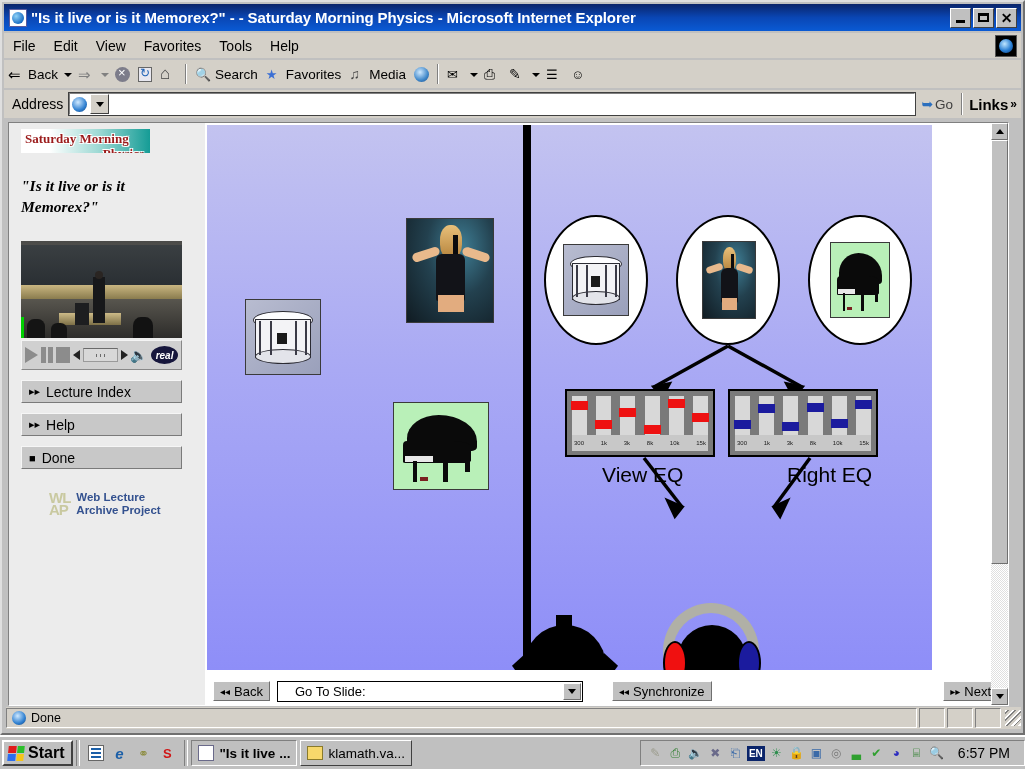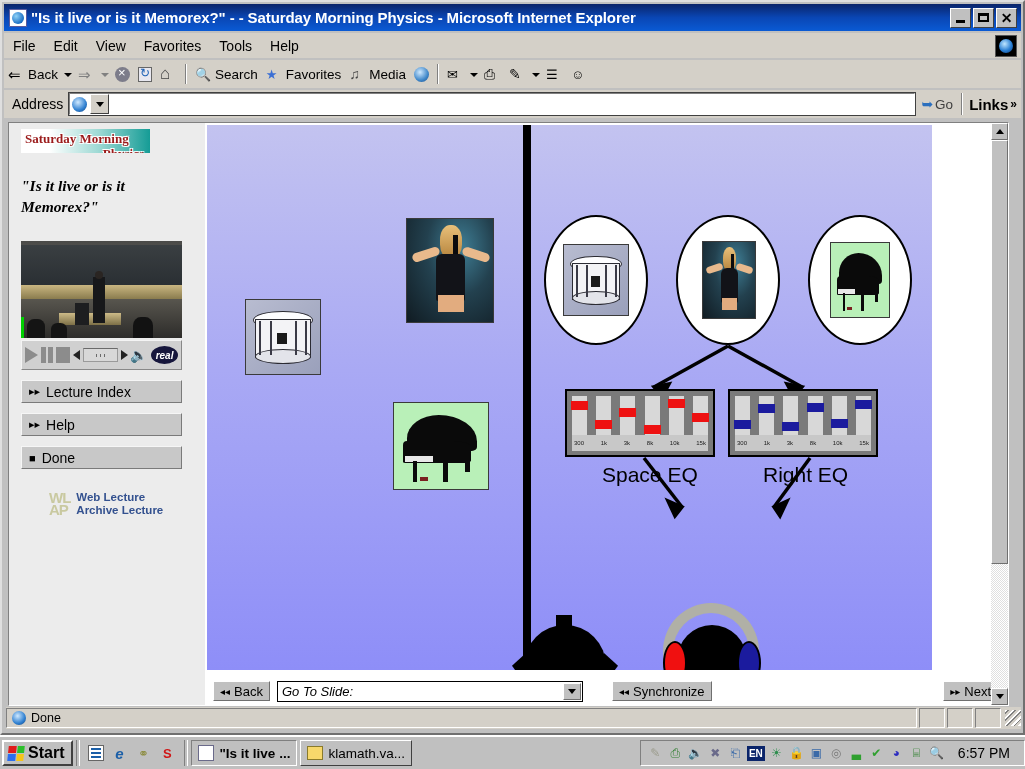--- a/index.html
+++ b/index.html
@@ -296,21 +296,21 @@
   .cupR { position:absolute; right:26px; top:38px; width:24px; height:44px; border-radius:50%; background:#1b1b9e; border:2px solid #000;}
 
   
   .slidenav { position:absolute; left:0; bottom:0; width:100%; height:28px; background:#ffffff;
               display:flex; align-items:center; padding-left:8px; gap:7px;}
   .snbtn{ height:20px; background:#c0c0c0;
           border-top:1px solid #fff;border-left:1px solid #fff;
           border-right:1px solid #6f6f6f;border-bottom:1px solid #6f6f6f;
           display:flex;align-items:center;gap:4px;padding:0 6px;font-size:13px;}
   .sel-goto{ width:306px; height:21px; background:#fff; border:1px solid #000;
-             display:flex;align-items:center;justify-content:space-between;padding-left:4px;font-size:13px;font-style:italic;}
+             display:flex;align-items:center;justify-content:space-between;padding-left:17px;font-size:13px;}
   .sel-arrow{width:18px;height:17px;background:#c0c0c0;margin-right:1px;
              border-top:1px solid #fff;border-left:1px solid #fff;
              border-right:1px solid #6f6f6f;border-bottom:1px solid #6f6f6f;
              display:flex;align-items:center;justify-content:center;}
   .sel-arrow i{width:0;height:0;border-left:4px solid transparent;border-right:4px solid transparent;border-top:5px solid #000;}
 
   
   .pagescroll { position:absolute; right:0; top:0; width:17px; height:100%; background:#ffffff;}
   .sb-btn{width:17px;height:17px;background:#c0c0c0;
           border-top:1px solid #fff;border-left:1px solid #fff;
@@ -544,21 +544,21 @@
       </div>
       <div class="navbtn">
         <span class="gl">■</span>
         <span>Done</span>
       </div>
 
       <div class="wlap">
         <span class="wlap-mark">WL<br>AP</span>
         <span class="wlap-txt">
           <span>Web Lecture</span><br>
-          <span>Archive Lecture</span>
+          <span>Archive Project</span>
         </span>
       </div>
     </div>
 
     <div class="slidewrap">
       <div class="slide">
 
         <div class="divider"></div>
 
 
@@ -673,21 +673,21 @@
           </div>
           <div class="eq-scale">
             <span>300</span>
             <span>1k</span>
             <span>3k</span>
             <span>8k</span>
             <span>10k</span>
             <span>15k</span>
           </div>
         </div>
-        <div class="eq-label" style="left:395px;top:338px;">Space EQ</div>
+        <div class="eq-label" style="left:395px;top:338px;">View EQ</div>
 
         <div class="eqbox" style="left:521px;top:264px;">
           <div class="eq-tracks">
             <div class="eq-slot">
                 <div class="eq-knob" style="background:#1b1b9e;top:24px"></div>
               </div>
             <div class="eq-slot">
                 <div class="eq-knob" style="background:#1b1b9e;top:8px"></div>
               </div>
             <div class="eq-slot">
@@ -705,21 +705,21 @@
           </div>
           <div class="eq-scale">
             <span>300</span>
             <span>1k</span>
             <span>3k</span>
             <span>8k</span>
             <span>10k</span>
             <span>15k</span>
           </div>
         </div>
-        <div class="eq-label" style="left:556px;top:338px;">Right EQ</div>
+        <div class="eq-label" style="left:580px;top:338px;">Right EQ</div>
 
         <div class="listener">
           <span class="band"></span>
 
           <span class="lhead"></span>
           <span class="cupL"></span>
           <span class="cupR"></span>
         </div>
 
       </div>

